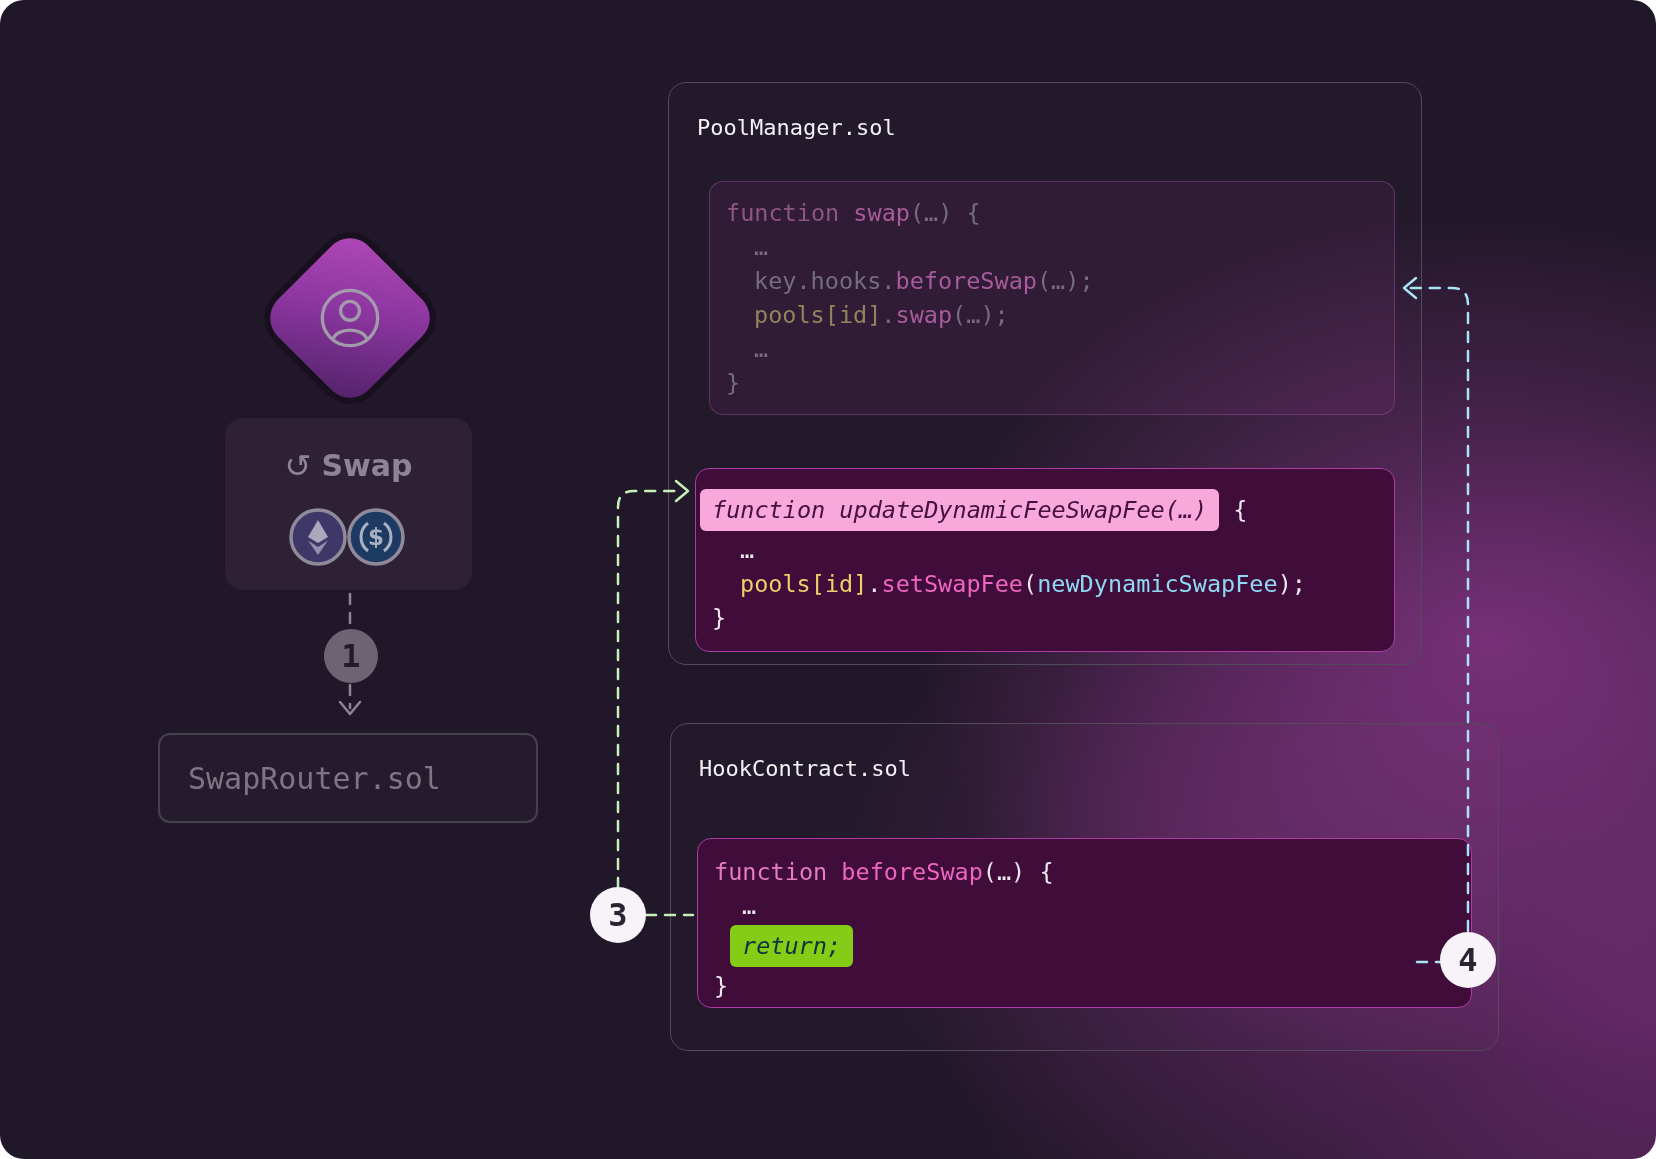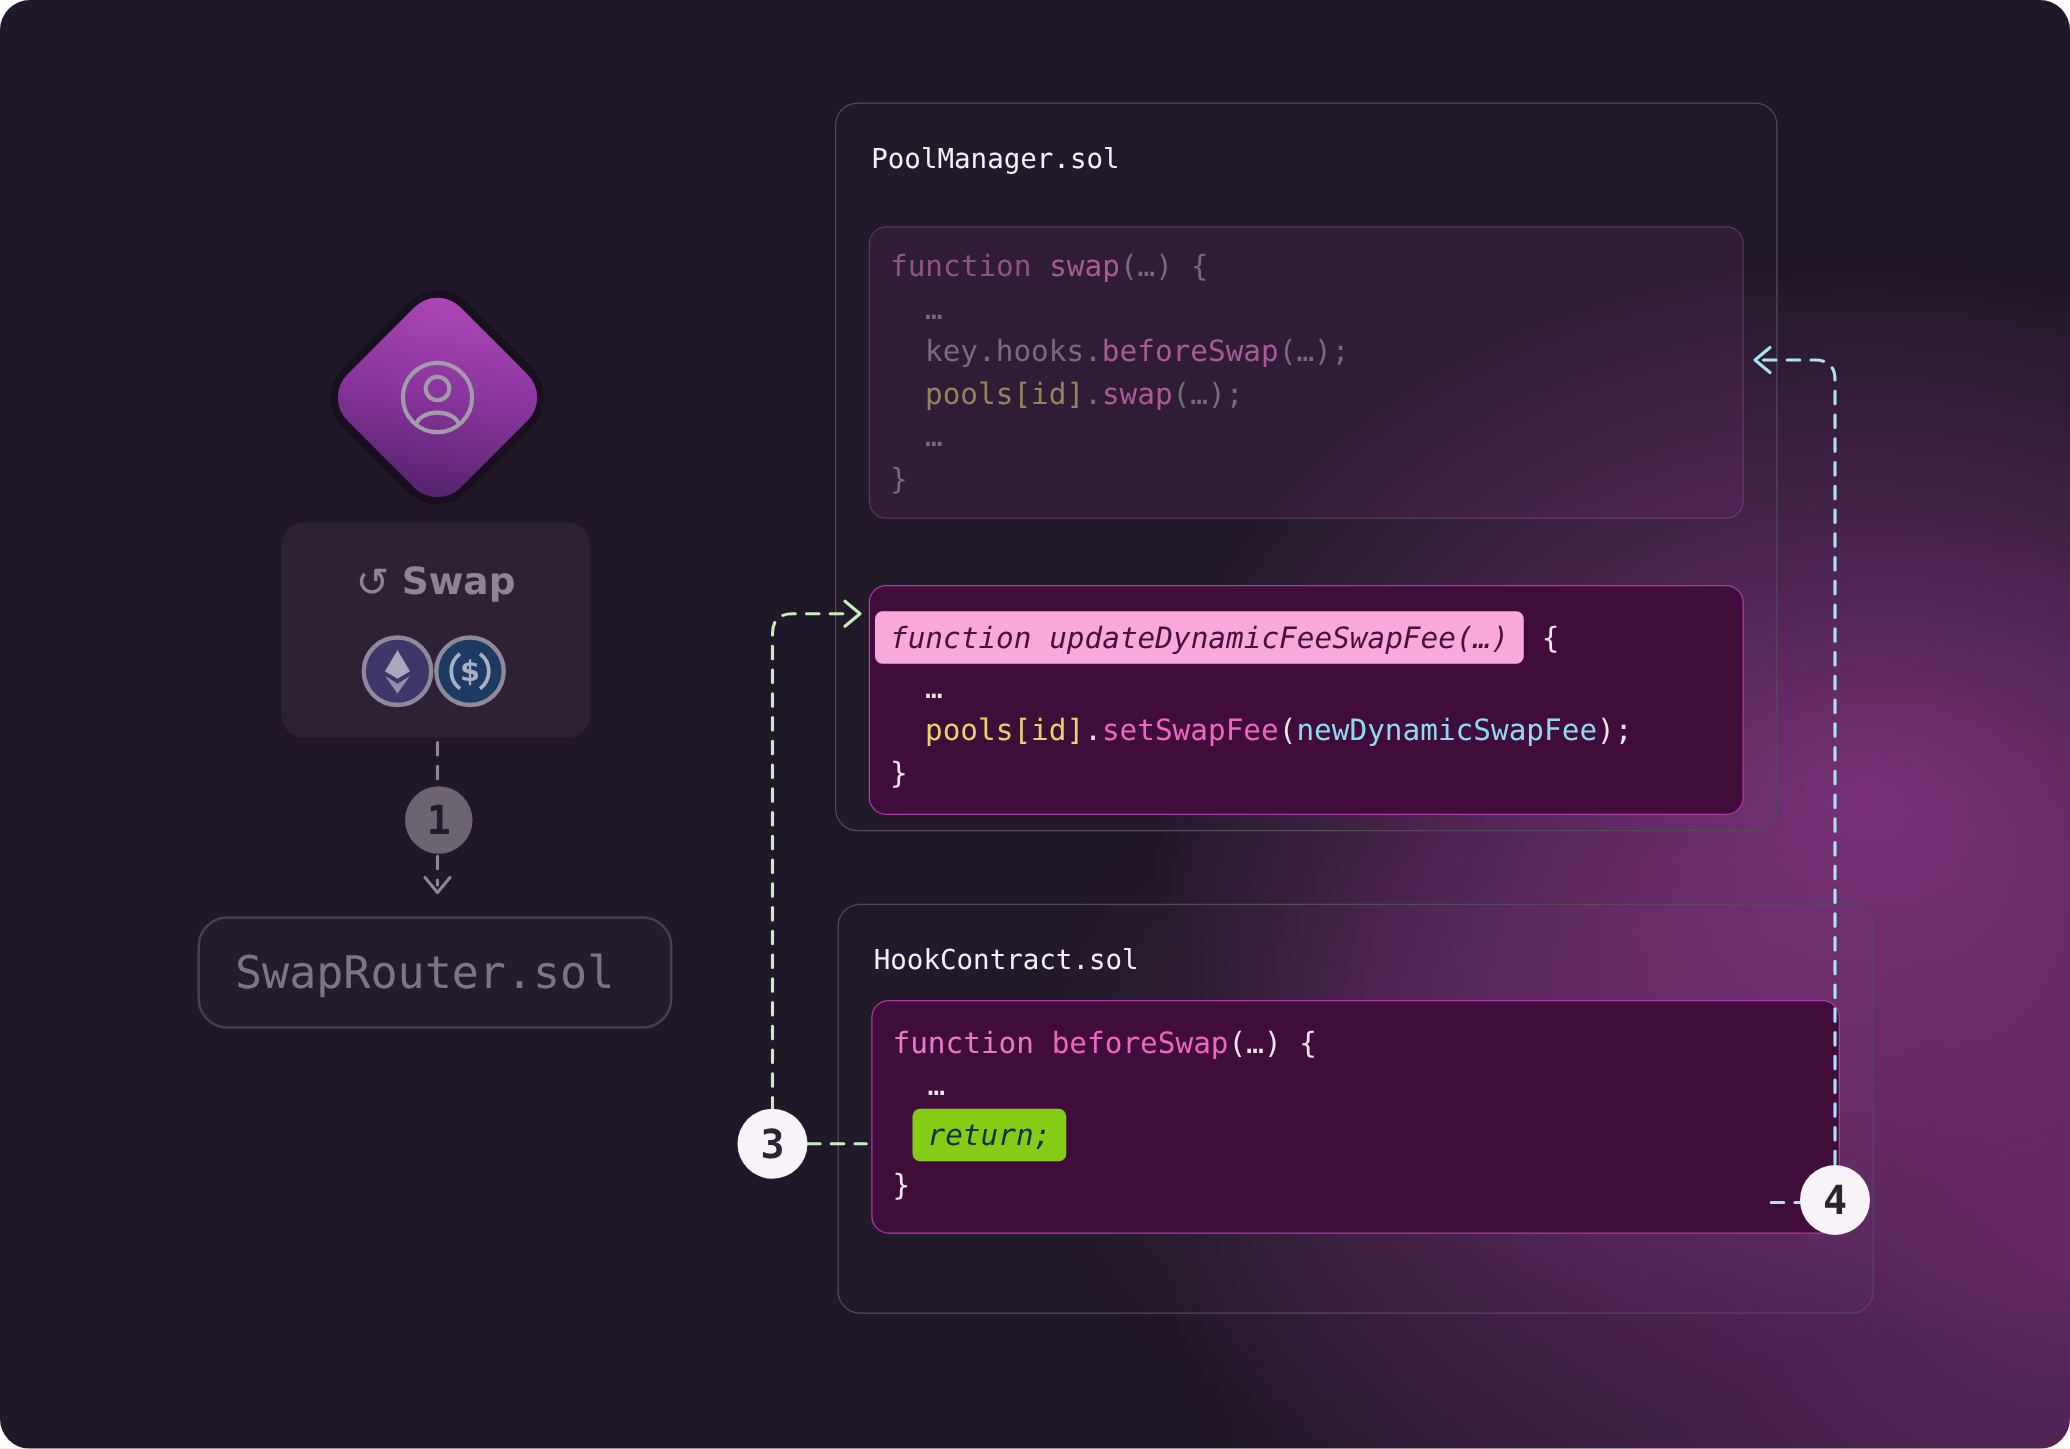--- a/index.html
+++ b/index.html
@@ -28,44 +28,44 @@
   }
   .swap-row{
     margin-top:30px;display:flex;align-items:center;justify-content:center;gap:10px;
     color:#8d8494;font:600 30px "DejaVu Sans", sans-serif;
   }
   .swap-glyph{font:400 32px "DejaVu Sans", sans-serif;line-height:30px;}
   .coin{position:absolute;width:58px;height:58px;border-radius:50%;}
   .coin.eth{left:64px;top:90px;}
   .coin.usd{left:122px;top:90px;}
   .swaprouter{
-    position:absolute;left:158px;top:733px;width:380px;height:90px;border-radius:24px;
+    position:absolute;left:158px;top:733px;width:380px;height:90px;border-radius:12px;
     border:2px solid #46404d;background:#241b2c;display:flex;align-items:center;padding-left:28px;
-    color:#7d7584;font-size:36px;
+    color:#7d7584;font-size:30px;
   }
   
   .panel{
     position:absolute;border:1.5px solid #514b5a;border-radius:18px;
     padding:24px 26px;background:rgba(255,255,255,0.012);
   }
   .panel.pm{left:668px;top:82px;width:754px;height:583px;}
   .panel.hook{left:670px;top:723px;width:829px;height:328px;}
   .panel-title{color:#f4f0f6;font-size:22px;line-height:34px;margin:4px 0 0 2px;font-weight:500;}
   .code{border-radius:14px;font-size:23.5px;line-height:34px;}
   .cl{white-space:pre;}
   .nested{padding-left:28px;}
   .code.faded{
     margin-top:36px;padding:14px 18px 14px 16px;
-    background:rgba(158,60,152,0.12);border:1.5px solid rgba(193,102,187,0.32);color:#746d7e;
+    background:rgba(158,60,152,0.12);border:1.5px solid rgba(193,102,187,0.32);color:#746d7e;margin-left:14px;
   }
   .code.active{
     margin-top:53px;padding:18px 18px 16px 16px;
     background:#400c3a;border:1.5px solid #ab3ca3;color:#ece6ee;
   }
-  .code.active.hookblk{margin-top:14px;padding:16px 18px 21px 16px;}
+  .code.active.hookblk{margin-top:52px;padding:16px 18px 4px 16px;}
   .fkw{color:#8e5584;} .ffn{color:#a75b99;} .fy{color:#94845c;} .fg{color:#746d7e;}
   .kw{color:#e57cc3;} .fn{color:#ee66c1;} .y{color:#ecd06a;} .cy{color:#8fd9f3;} .w{color:#ece6ee;}
   .pill{display:inline-block;padding:4px 12px;margin:2px 0 2px -12px;border-radius:6px;font-style:italic;}
   .pill.pink{background:#f8a8da;color:#451040;}
   .pill.green{background:#e2f8cd;color:#391134;}
   .pill.cyanp{background:#84cc16;color:#123140;}
   
   #overlay{position:absolute;left:0;top:0;z-index:5;pointer-events:none;}
   .dash{fill:none;stroke-width:2.5;stroke-dasharray:10 9;stroke-linecap:round;}
   .head{fill:none;stroke-width:2.5;stroke-linecap:round;stroke-linejoin:round;}

